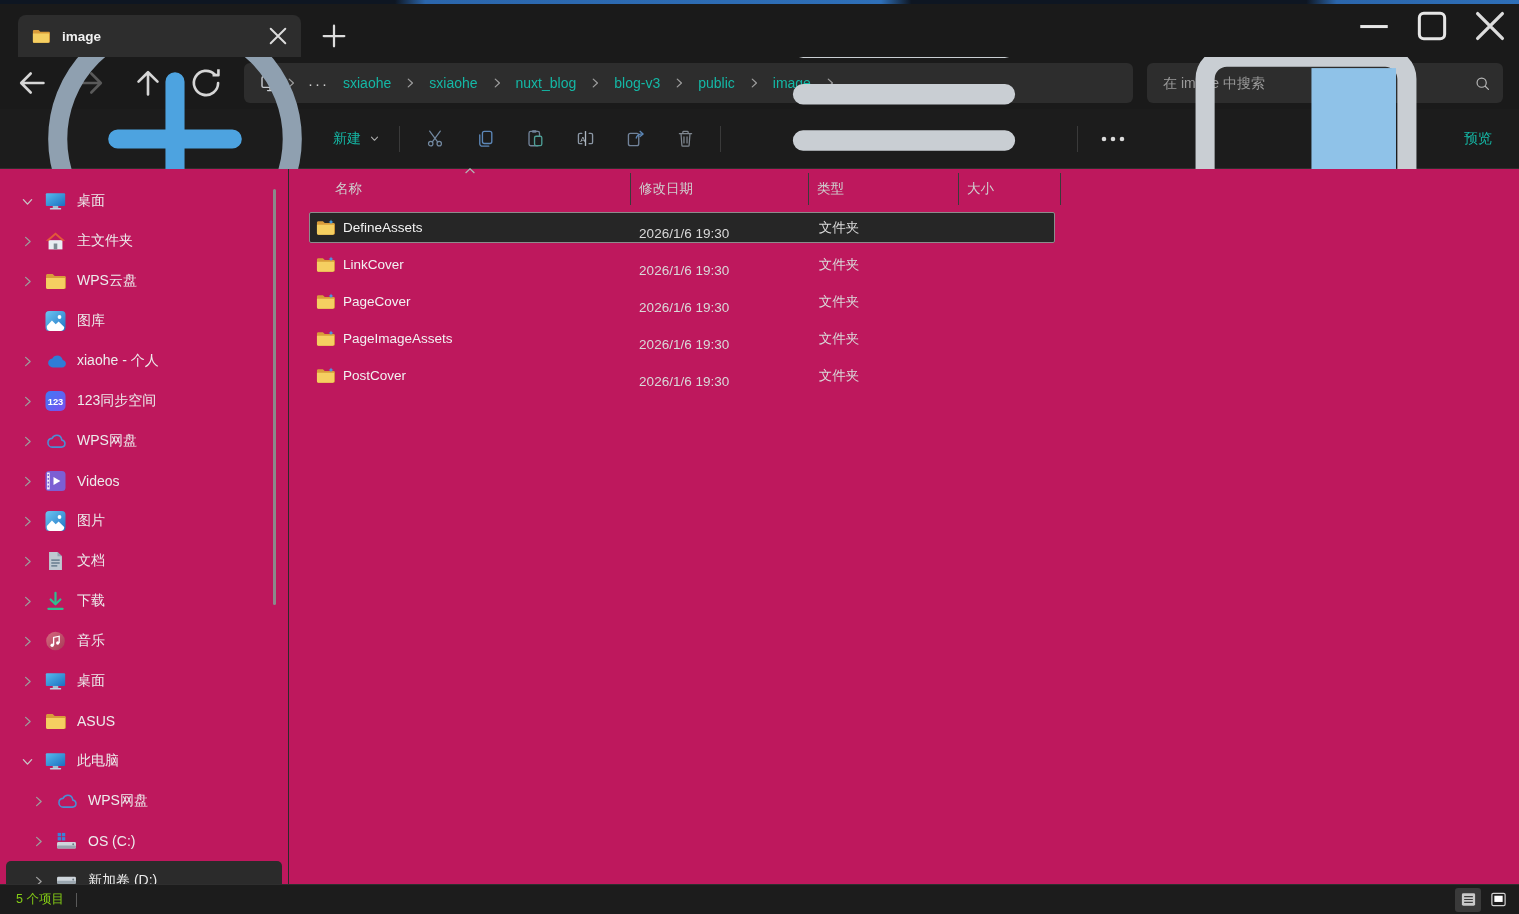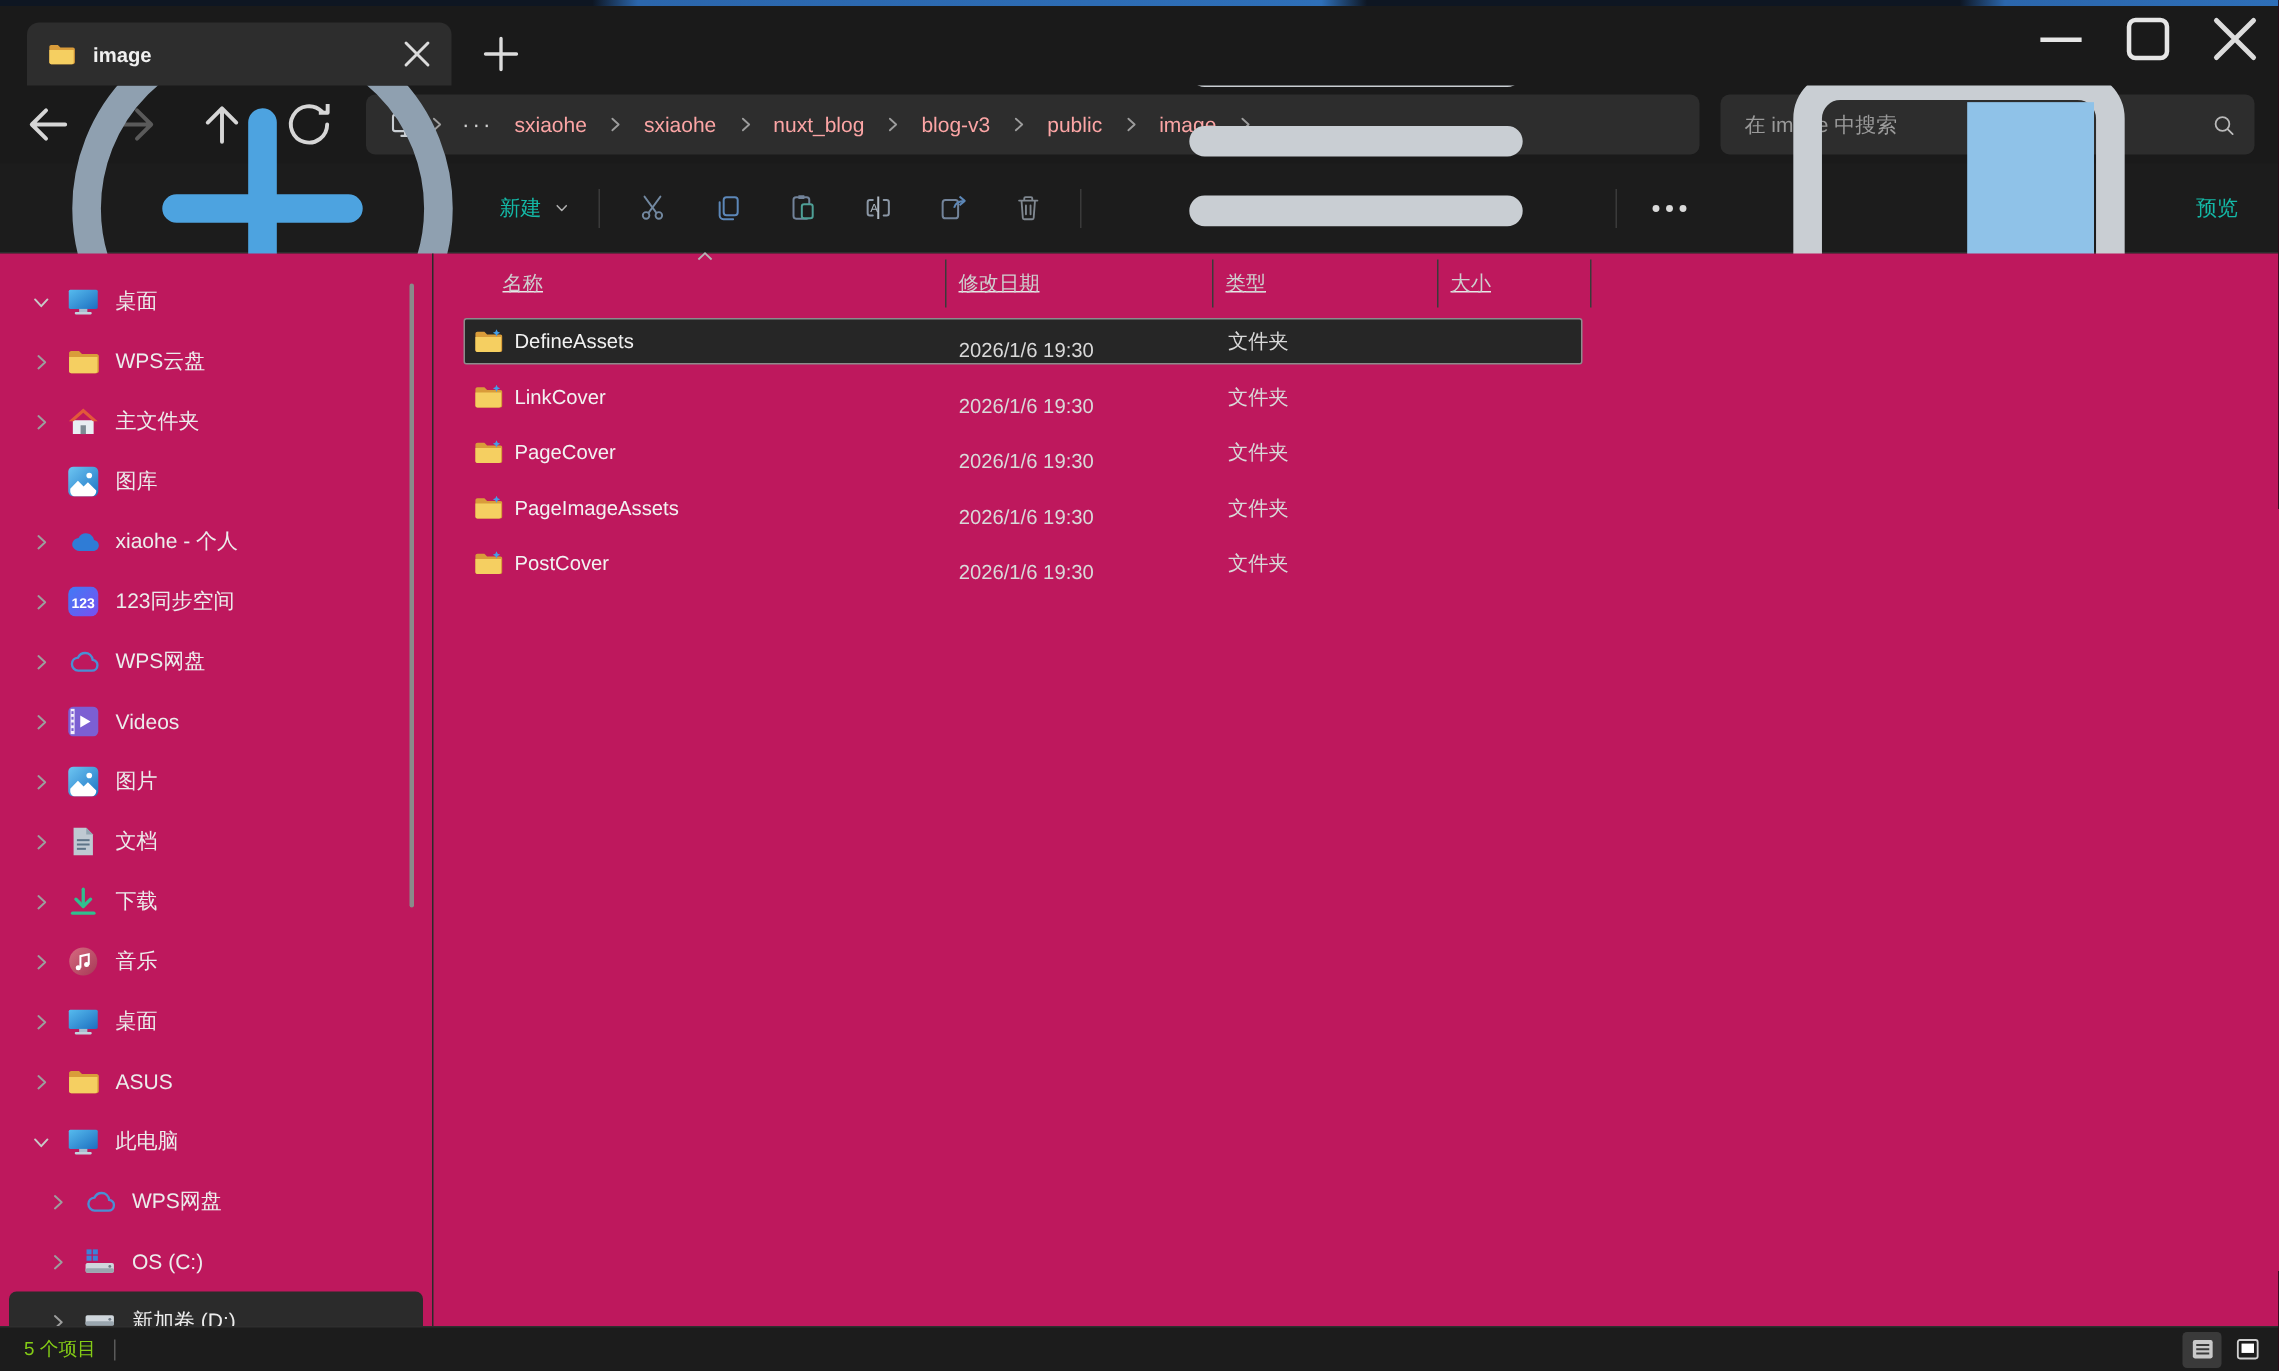--- a/index.html
+++ b/index.html
@@ -17,21 +17,21 @@
   .newtab svg{width:14px;height:14px;}
   .win-controls{position:absolute;right:0;top:0;height:44px;display:flex;}
   .ctrl{width:58px;height:100%;display:flex;align-items:center;justify-content:center;cursor:pointer;}
   .ctrl svg{width:15px;height:15px;}
   
   .navbar{height:52px;flex:0 0 auto;background:#1a1a1a;display:flex;align-items:center;padding:0 16px 0 12px;}
   .nav-btn{width:40px;height:36px;border-radius:5px;display:flex;align-items:center;justify-content:center;cursor:pointer;margin-right:18px;}
   .nav-btn svg{width:19px;height:19px;}
   .addressbar{flex:1;height:40px;background:#2d2d2d;border-radius:6px;display:flex;align-items:center;padding:0 10px 0 16px;margin-right:14px;min-width:0;}
   .crumb-dev{width:20px;height:18px;flex:0 0 auto;}
-  .crumb{font-size:14px;color:#fca5a5;padding:4px 8px;border-radius:4px;cursor:pointer;white-space:nowrap;}
+  .crumb{font-size:14px;color:#14b8a6;padding:4px 8px;border-radius:4px;cursor:pointer;white-space:nowrap;}
   .crumb-chev{width:14px;height:14px;margin:0 4px;flex:0 0 auto;cursor:pointer;}
   .crumb-dots{font-size:15px;color:#d0d0d0;letter-spacing:2px;padding:0 6px;cursor:pointer;}
   .searchbox{width:356px;height:40px;background:#2d2d2d;border-radius:6px;display:flex;align-items:center;padding:0 12px 0 14px;flex:0 0 auto;}
   .searchbox input{flex:1;background:transparent;border:none;outline:none;color:#e0e0e0;font-size:14px;}
   .searchbox input::placeholder{color:#9a9a9a;}
   .search-ic{width:17px;height:17px;flex:0 0 auto;}
   
   .toolbar{height:60px;flex:0 0 auto;background:#1c1c1c;border-bottom:1px solid #2e2e2e;display:flex;align-items:center;padding:0 18px 0 16px;}
   .tb-btn{display:flex;align-items:center;gap:8px;padding:7px 9px;border-radius:5px;cursor:pointer;color:#14b8a6;font-size:14px;}
   .tb-btn svg{width:21px;height:21px;display:block;}
@@ -44,21 +44,21 @@
   .main{flex:1;display:flex;min-height:0;background:#be185d;position:relative;}
   .sidebar{width:289px;flex:0 0 auto;position:relative;padding-top:12px;overflow:hidden;border-right:1px solid #2a2a2a;}
   .side-item{height:40px;display:flex;align-items:center;padding-left:14px;margin:0 6px;border-radius:5px;cursor:pointer;}
   .side-item.hl{background:#2b2b2b;}
   .side-item .chev{width:15px;height:15px;flex:0 0 auto;}
   .side-item.child{padding-left:25px;}
   .side-item .sicon{width:21px;height:20px;margin-left:10px;flex:0 0 auto;display:flex;align-items:center;}
   .side-item .slabel{margin-left:11px;font-size:14px;color:#ececec;white-space:nowrap;}
   .side-scrollthumb{position:absolute;right:12px;top:20px;width:3px;height:416px;background:#8a8a8a;border-radius:2px;}
   .content{flex:1;padding:4px 0 0 20px;position:relative;min-width:0;}
-  .cols{display:flex;height:32px;align-items:center;position:relative;width:752px;text-decoration:underline;}
+  .cols{display:flex;height:32px;align-items:center;position:relative;width:752px;}
   .colcell{height:100%;display:flex;align-items:center;font-size:13.5px;color:#cfcfcf;border-right:1px solid #3a3a3a;padding-left:8px;position:relative;cursor:pointer;}
   .colcell.c-name{width:322px;padding-left:26px;}
   .colcell.c-date{width:178px;}
   .colcell.c-type{width:150px;}
   .colcell.c-size{width:102px;border-right:1px solid #3a3a3a;}
   .sort-caret{position:absolute;top:-6px;left:50%;transform:translateX(-50%);width:12px;height:8px;}
   .rows{margin-top:7px;}
   .frow{display:flex;align-items:center;height:31px;width:746px;margin-bottom:6px;border:1px solid transparent;border-radius:2px;cursor:pointer;}
   .frow.selected{background:#262626;border-color:#8c8c8c;}
   .fcell{font-size:13.5px;color:#d9d9d9;overflow:hidden;white-space:nowrap;}
@@ -333,41 +333,41 @@
           </span>
           <span class="slabel">桌面</span>
         </div>
         <div class="side-item">
           <span class="chev">
             <svg viewBox="0 0 16 16" style="width: 100%; height: 100%; display: block;">
               <path d="M6 3.6l4.8 4.4L6 12.4" fill="none" stroke="#9d9d9d" stroke-width="1.4" stroke-linecap="round" stroke-linejoin="round"></path>
             </svg>
           </span>
           <span class="sicon">
-            <svg viewBox="0 0 20 17" style="width: 100%; height: 100%; display: block;">
-              <path d="M1 3.2C1 2.4 1.6 1.8 2.4 1.8h4.9l1.9 1.9h9.3c.8 0 1.4.6 1.4 1.4v9.5c0 .8-.6 1.4-1.4 1.4H2.4c-.8 0-1.4-.6-1.4-1.4V3.2z" fill="#d99c3a"></path>
-              <path d="M1 5.6h18v9c0 .8-.6 1.4-1.4 1.4H2.4c-.8 0-1.4-.6-1.4-1.4v-9z" fill="#f5cf61"></path>
-            </svg>
-          </span>
-          <span class="slabel">WPS云盘</span>
-        </div>
-        <div class="side-item">
-          <span class="chev">
-            <svg viewBox="0 0 16 16" style="width: 100%; height: 100%; display: block;">
-              <path d="M6 3.6l4.8 4.4L6 12.4" fill="none" stroke="#9d9d9d" stroke-width="1.4" stroke-linecap="round" stroke-linejoin="round"></path>
-            </svg>
-          </span>
-          <span class="sicon">
             <svg viewBox="0 0 20 18" style="width: 100%; height: 100%; display: block;">
               <path d="M3.4 8.2h13.2V17H3.4z" fill="#e8eef2"></path>
               <path d="M10 .8L.8 8.8h3L10 3.4l6.2 5.4h3z" fill="#e2593a"></path>
               <rect x="8.3" y="11.4" width="3.4" height="5.6" fill="#7d8b94"></rect>
             </svg>
           </span>
           <span class="slabel">主文件夹</span>
+        </div>
+        <div class="side-item">
+          <span class="chev">
+            <svg viewBox="0 0 16 16" style="width: 100%; height: 100%; display: block;">
+              <path d="M6 3.6l4.8 4.4L6 12.4" fill="none" stroke="#9d9d9d" stroke-width="1.4" stroke-linecap="round" stroke-linejoin="round"></path>
+            </svg>
+          </span>
+          <span class="sicon">
+            <svg viewBox="0 0 20 17" style="width: 100%; height: 100%; display: block;">
+              <path d="M1 3.2C1 2.4 1.6 1.8 2.4 1.8h4.9l1.9 1.9h9.3c.8 0 1.4.6 1.4 1.4v9.5c0 .8-.6 1.4-1.4 1.4H2.4c-.8 0-1.4-.6-1.4-1.4V3.2z" fill="#d99c3a"></path>
+              <path d="M1 5.6h18v9c0 .8-.6 1.4-1.4 1.4H2.4c-.8 0-1.4-.6-1.4-1.4v-9z" fill="#f5cf61"></path>
+            </svg>
+          </span>
+          <span class="slabel">WPS云盘</span>
         </div>
         <div class="side-item">
           <span class="chev"></span>
           <span class="sicon">
             <svg viewBox="0 0 18 18" style="width: 100%; height: 100%; display: block;">
               <defs>
                 <linearGradient id="picg" x1="0" y1="0" x2="1" y2="1">
                   <stop offset="0" stop-color="#6ec6f2"></stop>
                   <stop offset="1" stop-color="#1e74c4"></stop>
                 </linearGradient>

